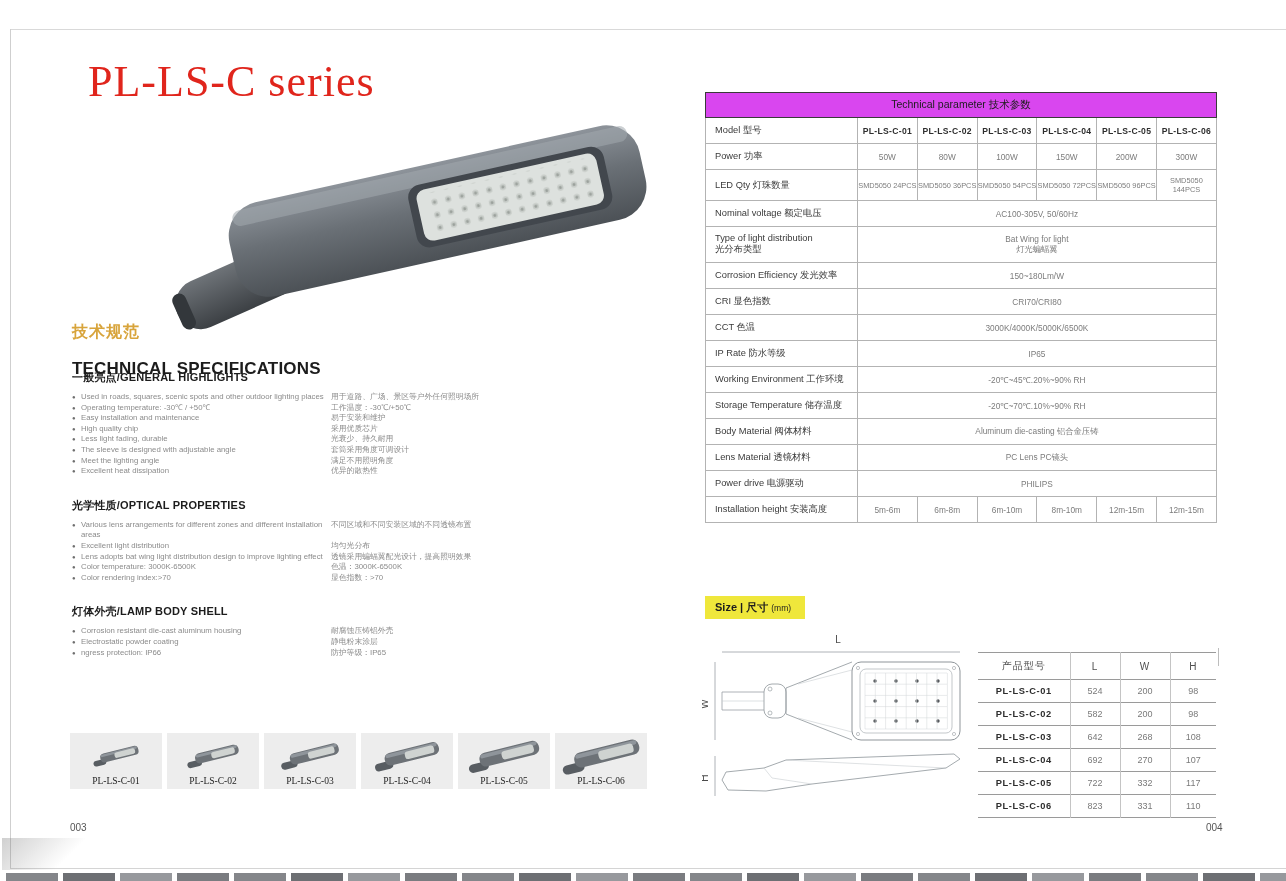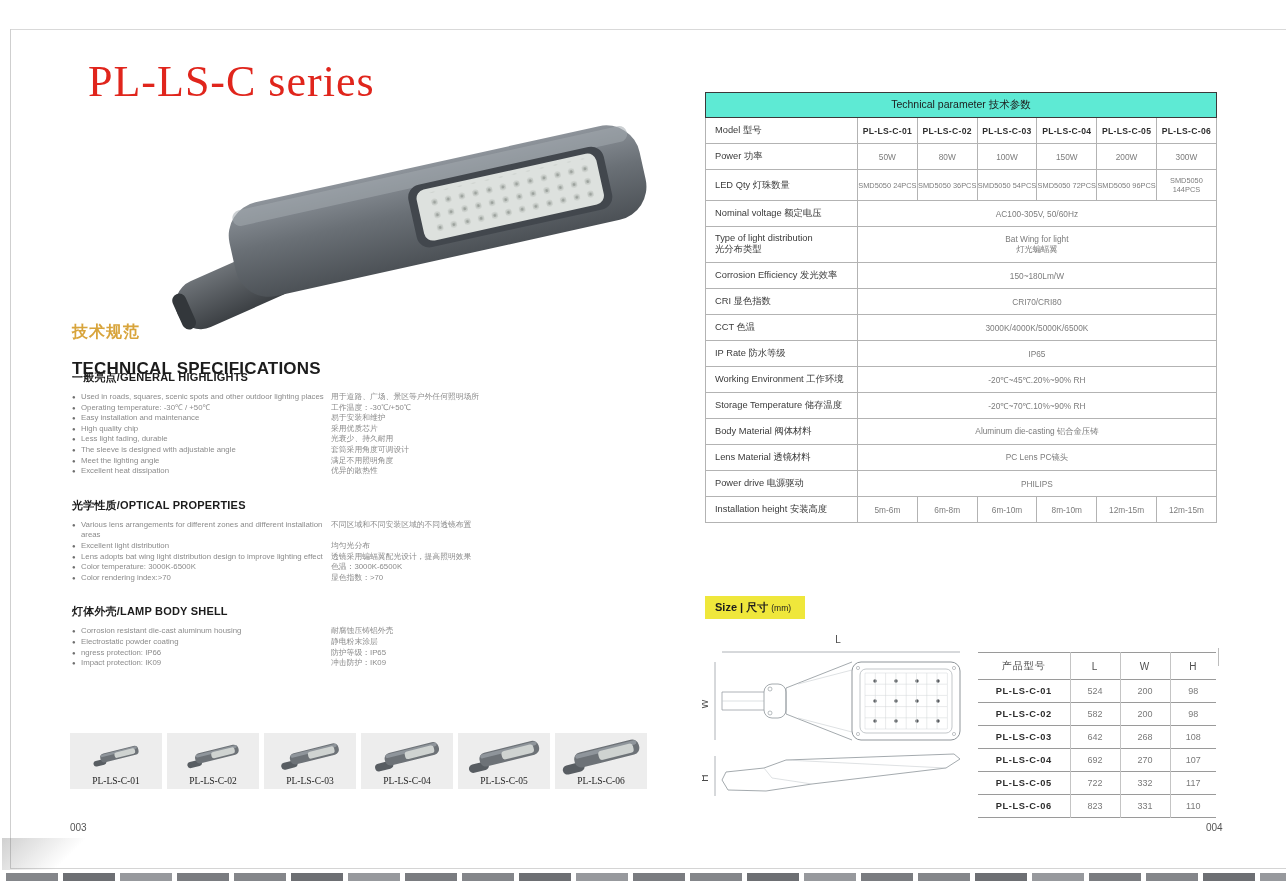--- a/index.html
+++ b/index.html
@@ -42,21 +42,21 @@
   .thumb .tlabel{position:absolute;left:0;right:0;bottom:3px;text-align:center;
     font-family:"Liberation Serif", serif;font-size:9.5px;color:#1d1d1d;}
 
   .page-num{position:absolute;font-size:10px;color:#555;}
   .page-num.left{left:70px;top:822px;}
   .page-num.right{left:1206px;top:822px;}
 
   
   #tech-table{position:absolute;left:705px;top:92px;width:511px;border-collapse:collapse;table-layout:fixed;}
   #tech-table td, #tech-table th{border:1px solid #b3b3b3;}
-  #tech-table .yellow-head{background:#5eead4;border:1px solid #3a3a3a;
+  #tech-table .yellow-head{background:#d946ef;border:1px solid #3a3a3a;
     font-size:10.5px;color:#1d1d1d;font-weight:normal;text-align:center;padding:5px 0;}
   #tech-table .lbl{font-size:9.3px;color:#3a3a3a;text-align:left;padding:6px 0 6px 9px;white-space:pre-line;}
   #tech-table .val{font-size:8.3px;color:#7c7c7c;text-align:center;padding:6px 0;white-space:pre-line;}
   #tech-table .model{font-size:8.6px;color:#2e2e2e;font-weight:bold;letter-spacing:.3px;}
   #tech-table .tiny{font-size:7.4px;}
 
   
   .size-badge{position:absolute;left:705px;top:596px;background:#efe73b;color:#1d1d1d;
     font-size:11px;font-weight:bold;padding:4px 14px 4px 10px;}
   .size-badge small{font-weight:normal;font-size:8.5px;}
@@ -205,25 +205,20 @@
         </div>
         <div class="spec-item">
           <span class="dot">●</span>
           <span class="en">Electrostatic powder coating</span>
           <span class="cn">静电粉末涂层</span>
         </div>
         <div class="spec-item">
           <span class="dot">●</span>
           <span class="en">ngress protection: IP66</span>
           <span class="cn">防护等级：IP65</span>
-        </div>
-        <div class="spec-item">
-          <span class="dot">●</span>
-          <span class="en">Impact protection: IK09</span>
-          <span class="cn">冲击防护：IK09</span>
         </div>
       </div>
     </div>
 
   <div id="thumbs">
       <div class="thumb">
         <svg width="50" height="40" viewBox="0 0 100 44">
           <g transform="rotate(-14 50 22)">
             <rect x="2" y="24" width="26" height="11" rx="5.5" fill="#585d62"></rect>
             <rect x="18" y="13" width="78" height="18" rx="8" fill="#6d7277"></rect>

